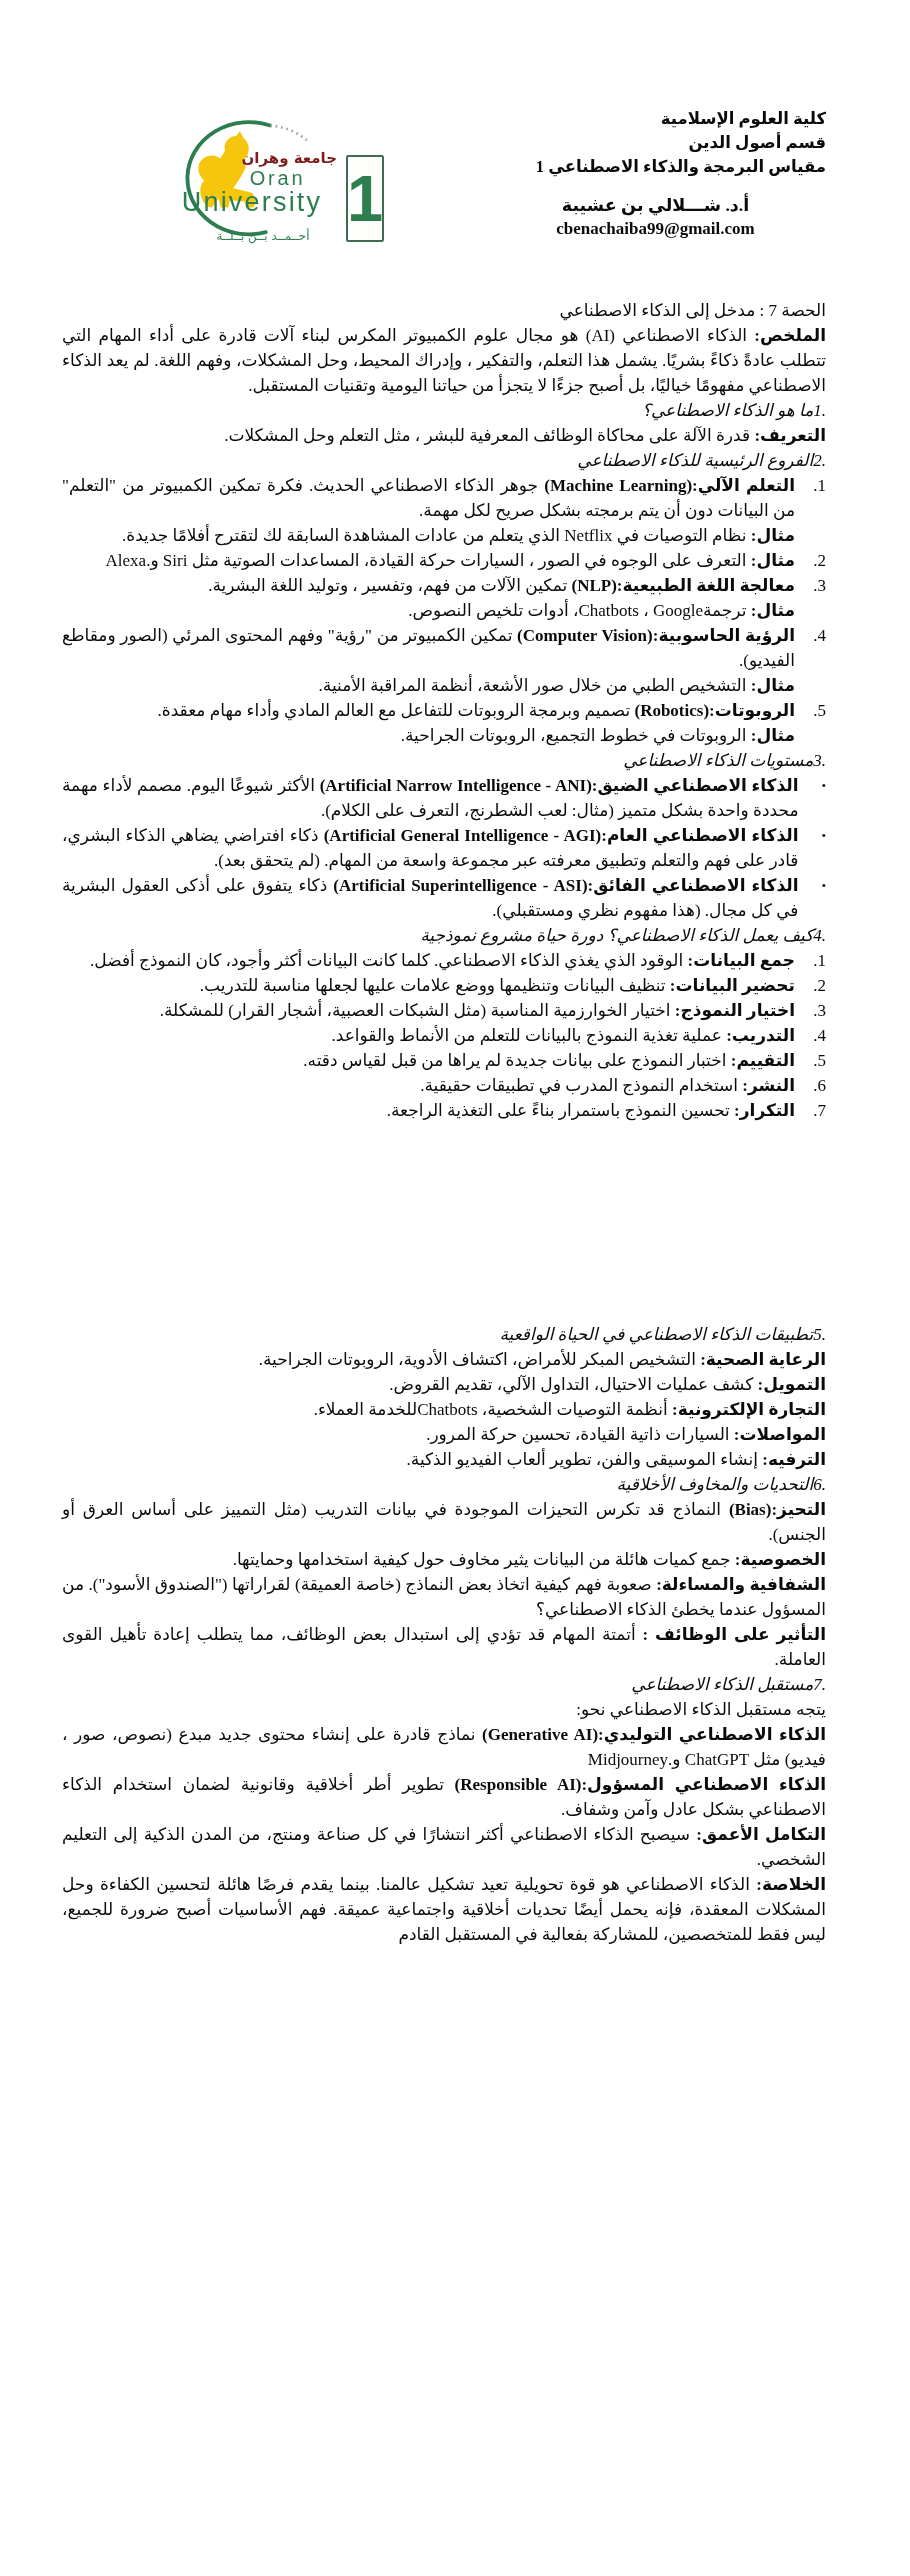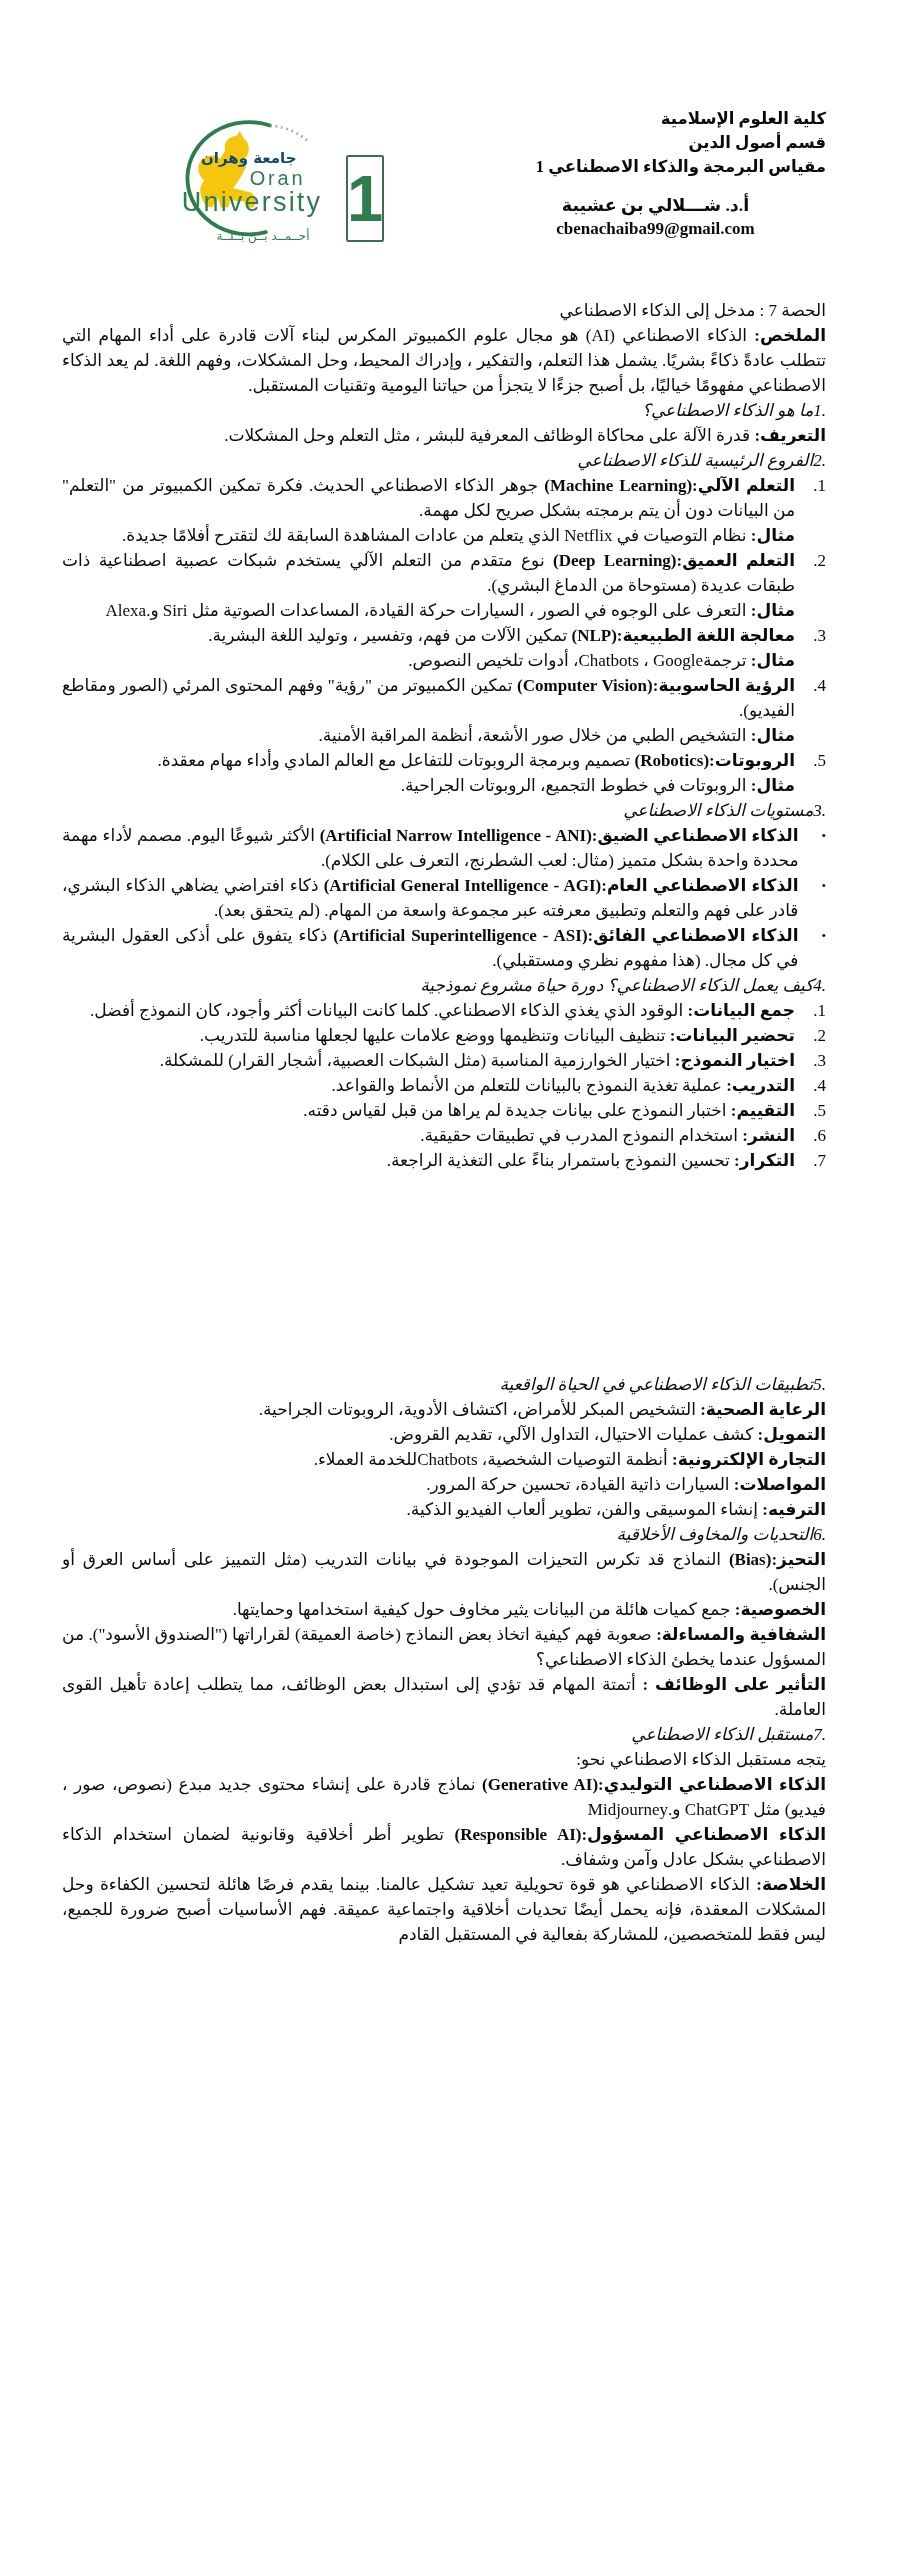--- a/index.html
+++ b/index.html
@@ -9,24 +9,24 @@
     background:#ffffff;
     margin:0 auto;
     overflow:hidden;
     font-family:"Liberation Serif","DejaVu Sans",serif;
     color:#0b0b0b;
   }
   
   .logo{position:absolute;left:142px;top:110px;width:242px;height:146px;}
   .logo svg{position:absolute;left:0;top:0;}
   .logo-ar{
-    position:absolute;right:56px;top:39px;width:127px;
-    direction:rtl;text-align:left;
+    position:absolute;right:47px;top:39px;width:127px;
+    direction:rtl;text-align:right;
     font-family:"DejaVu Sans",sans-serif;
-    font-size:15px;font-weight:bold;color:#0c4a6e;letter-spacing:1.1px;white-space:nowrap;
+    font-size:15px;font-weight:bold;color:#7f1d1d;letter-spacing:1.1px;white-space:nowrap;
   }
   .logo-oran{
     position:absolute;left:83px;top:57px;width:105px;text-align:center;
     font-family:"Liberation Sans","DejaVu Sans",sans-serif;
     font-size:20px;color:#2e7d4f;letter-spacing:2.8px;font-weight:500;
   }
   .logo-univ{
     position:absolute;left:30px;top:77px;width:160px;text-align:center;
     font-family:"Liberation Sans","DejaVu Sans",sans-serif;
     font-size:27px;color:#2e7d4f;letter-spacing:2.2px;font-weight:500;
@@ -116,21 +116,20 @@
       <span class="num">1.</span>
       <div class="li-body">
         <div class="line"><b>التعلم الآلي:(Machine Learning)</b> <span>جوهر الذكاء الاصطناعي الحديث. فكرة تمكين الكمبيوتر من "التعلم" من البيانات دون أن يتم برمجته بشكل صريح لكل مهمة.</span></div>
         <div class="line"><b>مثال:</b> <span>نظام التوصيات في Netflix الذي يتعلم من عادات المشاهدة السابقة لك لتقترح أفلامًا جديدة.</span></div>
       </div>
     </div>
 
     <div class="li">
       <span class="num">2.</span>
       <div class="li-body">
-        <div class="line"><b>التعلم العميق:(Deep Learning)</b> <span>نوع متقدم من التعلم الآلي يستخدم شبكات عصبية اصطناعية ذات طبقات عديدة (مستوحاة من الدماغ البشري).</span></div>
         <div class="line"><b>مثال:</b> <span>التعرف على الوجوه في الصور ، السيارات حركة القيادة، المساعدات الصوتية مثل Siri و.Alexa</span></div>
       </div>
     </div>
 
     <div class="li">
       <span class="num">3.</span>
       <div class="li-body">
         <div class="line"><b>معالجة اللغة الطبيعية:(NLP)</b> <span>تمكين الآلات من فهم، وتفسير ، وتوليد اللغة البشرية.</span></div>
         <div class="line"><b>مثال:</b> <span>ترجمةGoogle ‏، Chatbots، أدوات تلخيص النصوص.</span></div>
       </div>
@@ -210,17 +209,18 @@
     <div class="sec-h">.6التحديات والمخاوف الأخلاقية</div>
     <div class="line"><b>التحيز:(Bias)</b> <span>النماذج قد تكرس التحيزات الموجودة في بيانات التدريب (مثل التمييز على أساس العرق أو الجنس).</span></div>
     <div class="line"><b>الخصوصية:</b> <span>جمع كميات هائلة من البيانات يثير مخاوف حول كيفية استخدامها وحمايتها.</span></div>
     <div class="line"><b>الشفافية والمساءلة:</b> <span>صعوبة فهم كيفية اتخاذ بعض النماذج (خاصة العميقة) لقراراتها ("الصندوق الأسود"). من المسؤول عندما يخطئ الذكاء الاصطناعي؟</span></div>
     <div class="line"><b>التأثير على الوظائف :</b> <span>أتمتة المهام قد تؤدي إلى استبدال بعض الوظائف، مما يتطلب إعادة تأهيل القوى العاملة.</span></div>
 
     <div class="sec-h">.7مستقبل الذكاء الاصطناعي</div>
     <div class="line">يتجه مستقبل الذكاء الاصطناعي نحو:</div>
     <div class="line"><b>الذكاء الاصطناعي التوليدي:(Generative AI)</b> <span>نماذج قادرة على إنشاء محتوى جديد مبدع (نصوص، صور ، فيديو) مثل ChatGPT و.Midjourney</span></div>
     <div class="line"><b>الذكاء الاصطناعي المسؤول:(Responsible AI)</b> <span>تطوير أطر أخلاقية وقانونية لضمان استخدام الذكاء الاصطناعي بشكل عادل وآمن وشفاف.</span></div>
+    <div class="line"><b>التكامل الأعمق:</b> <span>سيصبح الذكاء الاصطناعي أكثر انتشارًا في كل صناعة ومنتج، من المدن الذكية إلى التعليم الشخصي.</span></div>
     <div class="line"><b>الخلاصة:</b> <span>الذكاء الاصطناعي هو قوة تحويلية تعيد تشكيل عالمنا. بينما يقدم فرصًا هائلة لتحسين الكفاءة وحل المشكلات المعقدة، فإنه يحمل أيضًا تحديات أخلاقية واجتماعية عميقة. فهم الأساسيات أصبح ضرورة للجميع، ليس فقط للمتخصصين، للمشاركة بفعالية في المستقبل القادم</span></div>
 
   </div>
 </div>
 
 
 </body></html>

